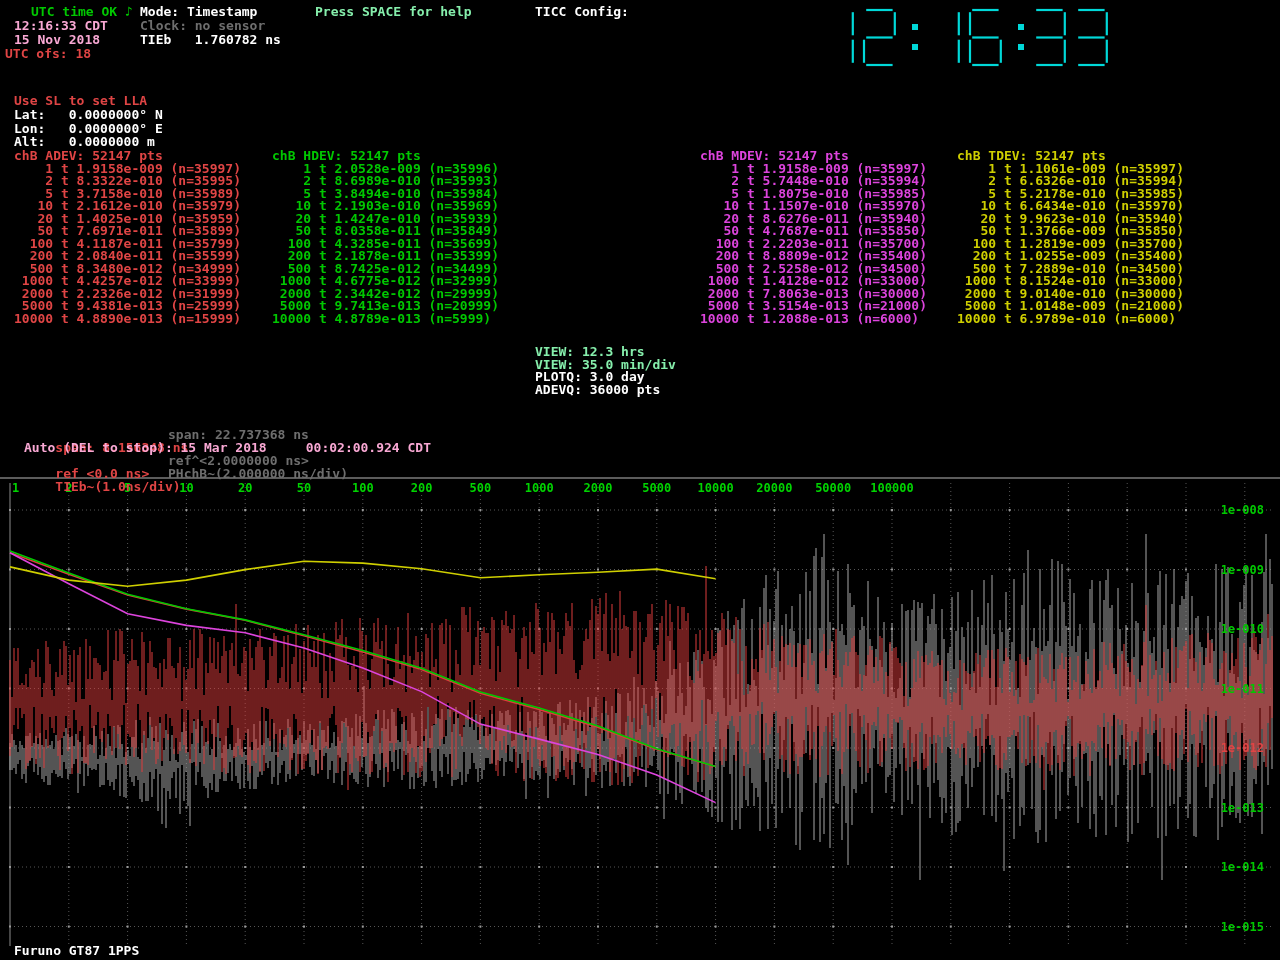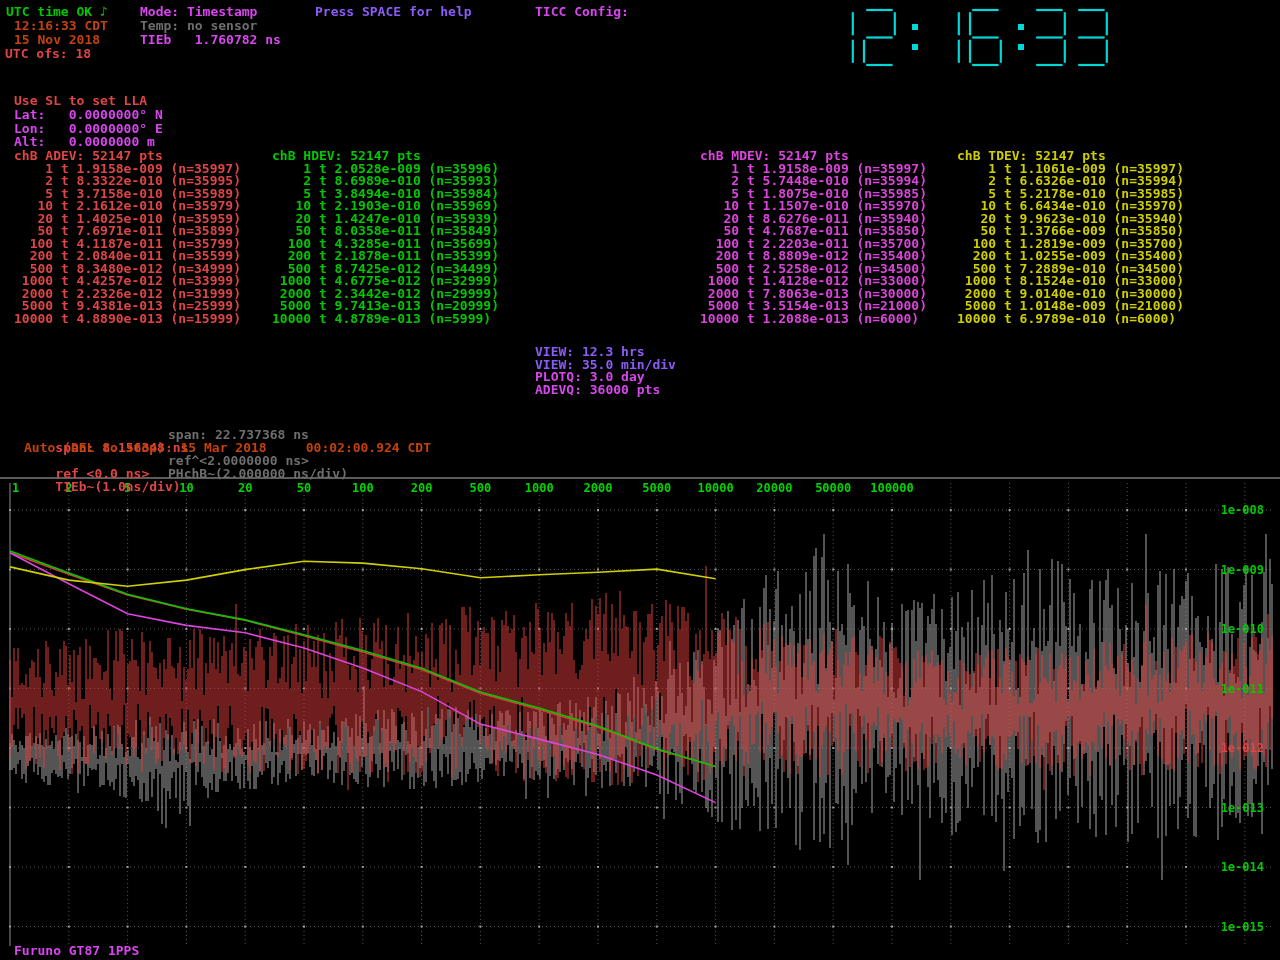--- a/index.html
+++ b/index.html
@@ -3,22 +3,22 @@
 <meta charset="utf-8">
 <style>
   *{margin:0;padding:0;box-sizing:border-box}
   html,body{background:#000;width:1280px;height:960px;overflow:hidden}
   #screen{position:relative;width:1280px;height:960px;background:#000;
     font-family:"DejaVu Sans Mono","Liberation Mono",monospace;
     font-weight:bold;font-size:13px;line-height:13px;color:#e0e0e0}
   .abs{position:absolute;white-space:pre}
   pre{font:inherit;white-space:pre}
   .c-green{color:#00c800}
-  .c-cyan{color:#c2410c}.c-red{color:#e04545}.c-white{color:#d946ef}
-  .c-dim{color:#6e6e6e}.c-blue{color:#8b5cf6}
+  .c-cyan{color:#f9a8d4}.c-red{color:#e04545}.c-white{color:#ffffff}
+  .c-dim{color:#6e6e6e}.c-blue{color:#86efac}
   #plot{position:absolute;left:0;top:0}
   #bigclock{position:absolute;left:812px;top:4px}
   .devtable{position:absolute;white-space:pre;line-height:12.5px}
   .lh13{line-height:13px}.lh133{line-height:13.3px}.lh135{line-height:13.5px}.lh125{line-height:12.5px}
   .phline{position:absolute;white-space:pre}
   .ph-b{position:absolute;left:144px;top:0;white-space:pre}
   .plotlabel text{font-family:"DejaVu Sans Mono","Liberation Mono",monospace;font-size:12px;font-weight:bold}
 </style>
 </head>
 <body>
@@ -266,27 +266,27 @@
         <text x="1264" y="573.5" fill="#00c800" text-anchor="end">1e-009</text>
         <text x="1264" y="633" fill="#00c800" text-anchor="end">1e-010</text>
         <text x="1264" y="692.5" fill="#00c800" text-anchor="end">1e-011</text>
         <text x="1264" y="752" fill="#e04545" text-anchor="end">1e-012</text>
         <text x="1264" y="811.5" fill="#00c800" text-anchor="end">1e-013</text>
         <text x="1264" y="871" fill="#00c800" text-anchor="end">1e-014</text>
         <text x="1264" y="930.5" fill="#00c800" text-anchor="end">1e-015</text>
       </g>
     </svg>
 
-  <div class="abs c-green" style="left:6px;top:5px"><span>UTC time OK</span> <span>♪</span></div>
+  <div class="abs c-green" style="left:31px;top:5px"><span>UTC time OK</span> <span>♪</span></div>
   <div class="abs c-cyan" style="left:14px;top:19px">12:16:33 CDT</div>
   <div class="abs c-cyan" style="left:14px;top:33px">15 Nov 2018</div>
   <div class="abs c-red" style="left:5px;top:47px">UTC ofs: 18</div>
 
   <div class="abs c-white" style="left:140px;top:5px">Mode: Timestamp</div>
-  <div class="abs c-dim" style="left:140px;top:19px">Temp: no sensor</div>
+  <div class="abs c-dim" style="left:140px;top:19px">Clock: no sensor</div>
   <div class="abs c-white" style="left:140px;top:33px">TIEb   1.760782 ns</div>
 
   <div class="abs c-blue" style="left:315px;top:5px">Press SPACE for help</div>
 
   <div class="abs c-white" style="left:535px;top:5px">TICC Config:</div>
 
   <svg id="bigclock" width="330" height="68">
       <g transform="translate(10,6) scale(1.1)">
         <line x1="28" y1="2" x2="28" y2="23" stroke="#00d8d8" stroke-width="2"></line>
         <line x1="28" y1="27" x2="28" y2="48" stroke="#00d8d8" stroke-width="2"></line>

